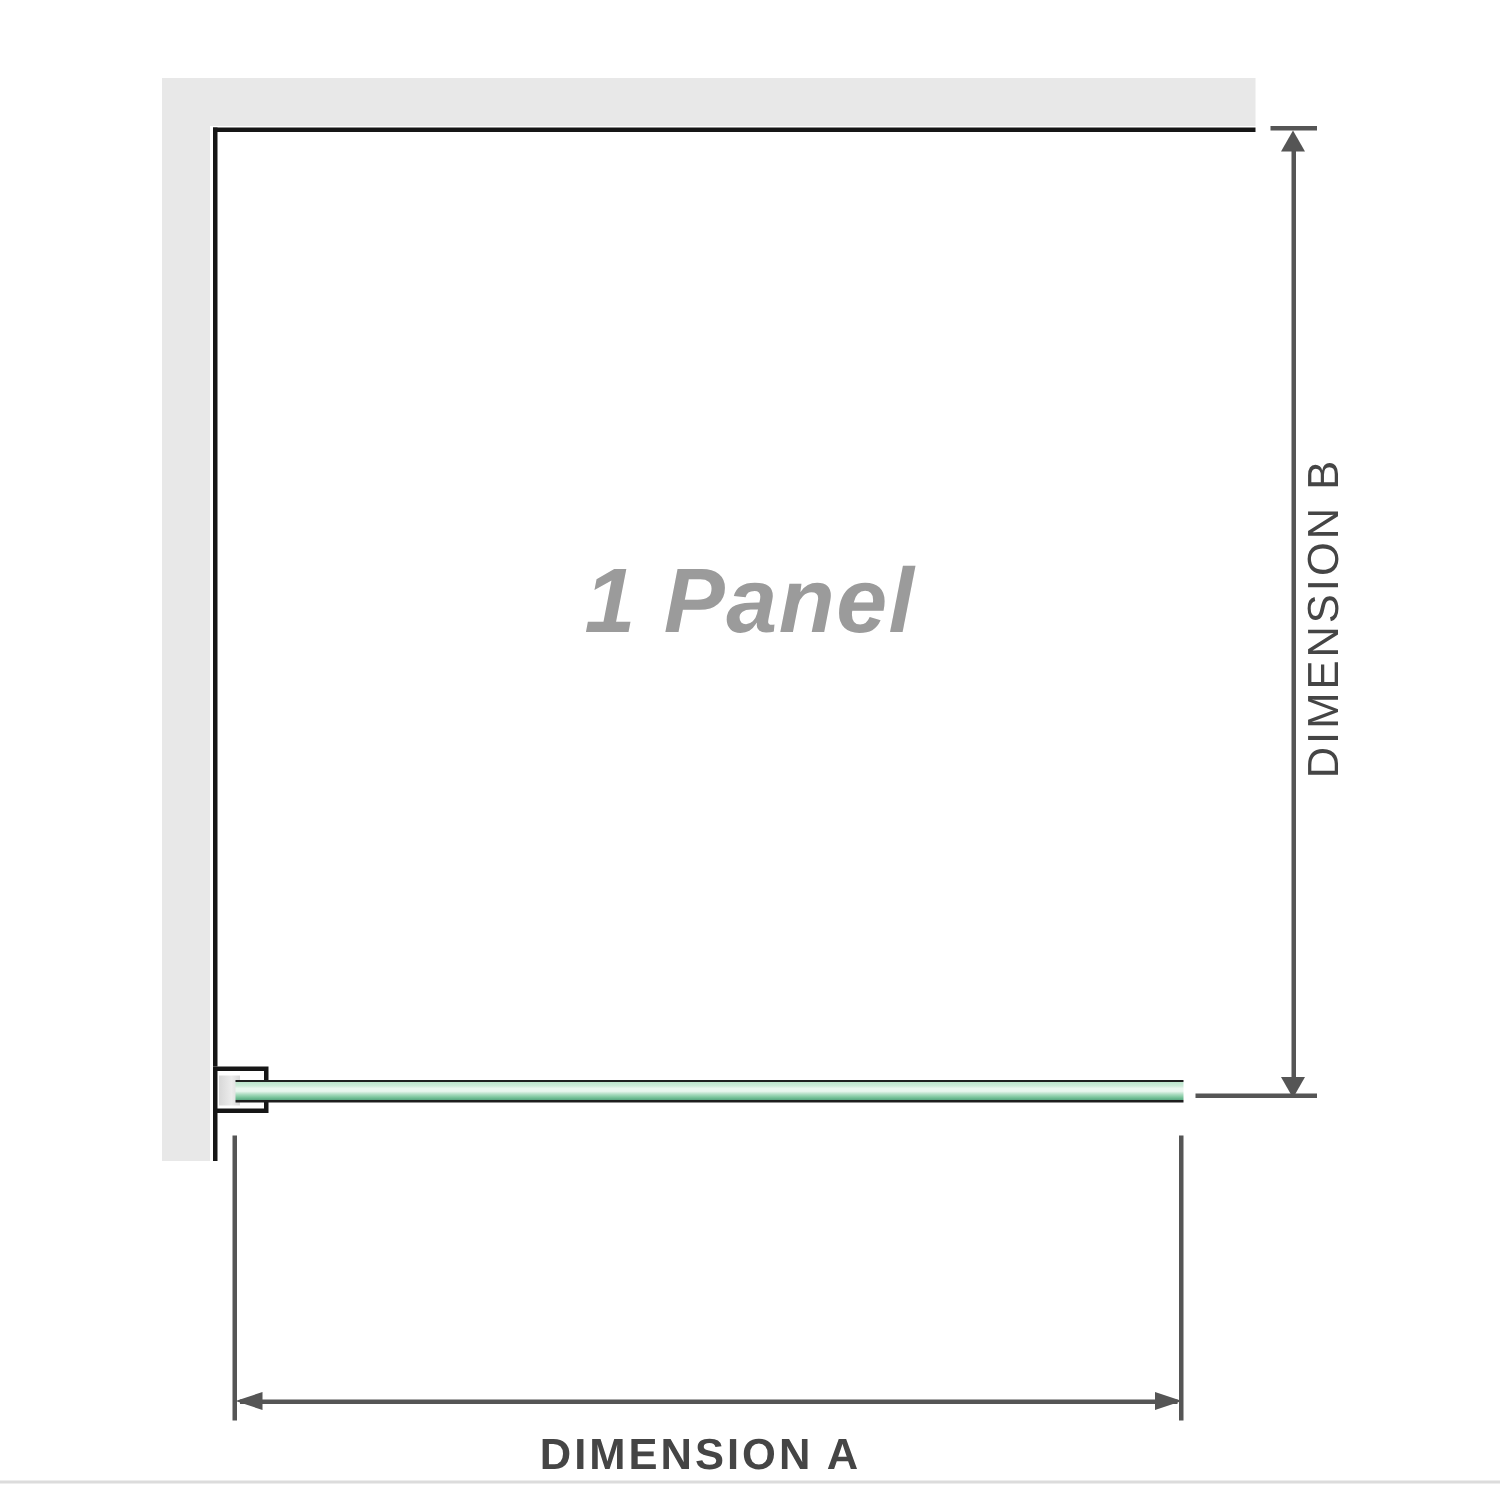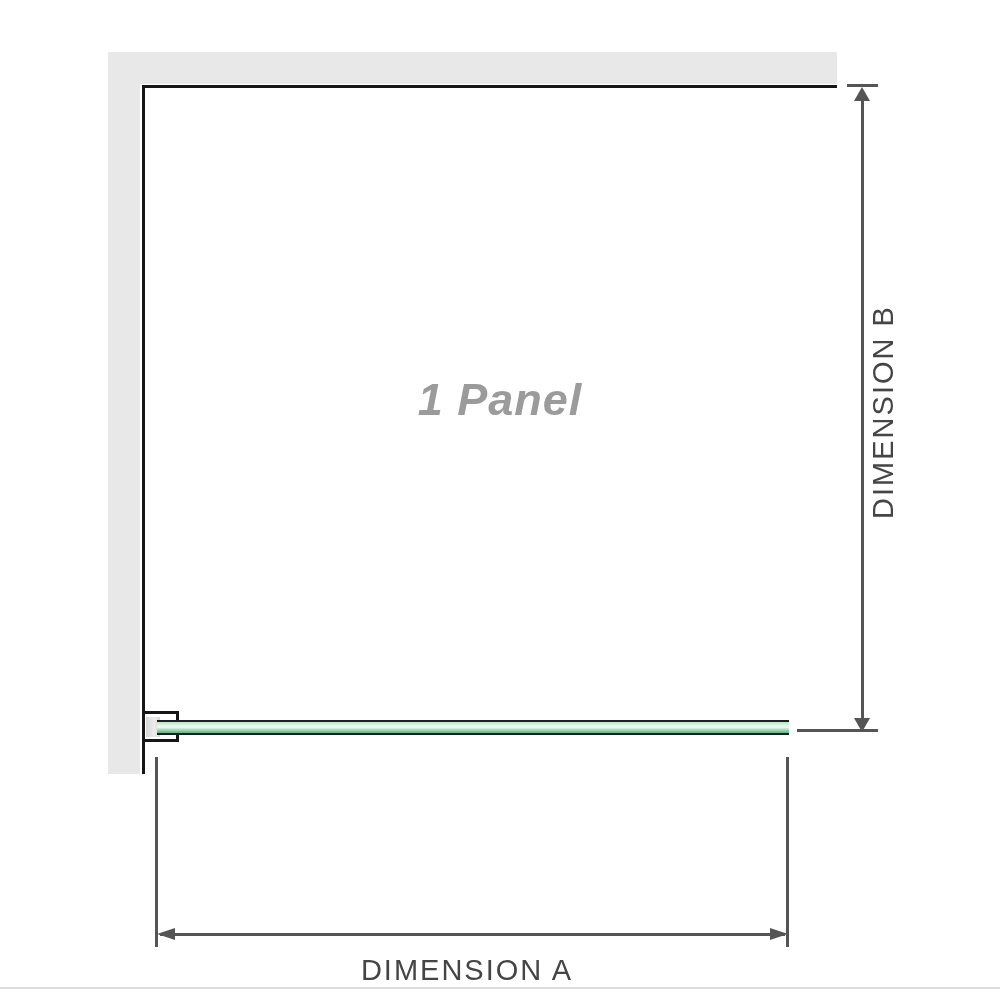--- a/index.html
+++ b/index.html
@@ -23,21 +23,21 @@
   .abs{position:absolute;}
   
   .wall-top{left:108px;top:52px;width:729px;height:32px;background:var(--wall);}
   .wall-left{left:108px;top:52px;width:32px;height:722px;background:var(--wall);}
   .edge-top{left:142px;top:85px;width:695px;height:3px;background:var(--wall-edge);}
   .edge-left{left:142px;top:85px;width:3px;height:689px;background:var(--wall-edge);}
   
   .panel-label{
     left:350px;top:372px;width:300px;height:56px;
     display:flex;align-items:center;justify-content:center;
-    font-size:45px;font-style:italic;font-weight:bold;
+    font-size:61px;font-style:italic;font-weight:bold;
     color:var(--panel-label);letter-spacing:1px;
   }
   
   .glass{
     left:157px;top:720px;width:632px;height:15px;
     background:linear-gradient(to bottom,
       #1e1e1e 0px,#1e1e1e 1.5px,
       #bce4cc 1.5px,#cdebd9 4px,
       #e9f6ee 5.5px,#e9f6ee 7.5px,
       #aeddc2 9.5px,
@@ -71,21 +71,21 @@
   .arrow-right{left:770px;top:928px;border-top:6px solid transparent;border-bottom:6px solid transparent;border-left:18px solid var(--dimension);}
   
   .dim-label{
     color:var(--dimension-text);
     font-size:29px;letter-spacing:2px;
     font-stretch:condensed;
     white-space:nowrap;
   }
   .dim-a-label{
     left:317px;top:952px;width:300px;height:36px;
-    display:flex;align-items:center;justify-content:center;
+    display:flex;align-items:center;justify-content:center;font-weight:bold;
   }
   .dim-b-label{
     left:783px;top:396px;width:200px;height:32px;
     display:flex;align-items:center;justify-content:center;
     transform:rotate(-90deg);
   }
   .baseline{left:0;top:987px;width:1000px;height:2px;background:var(--baseline);}
 </style>
 </head>
 <body>

